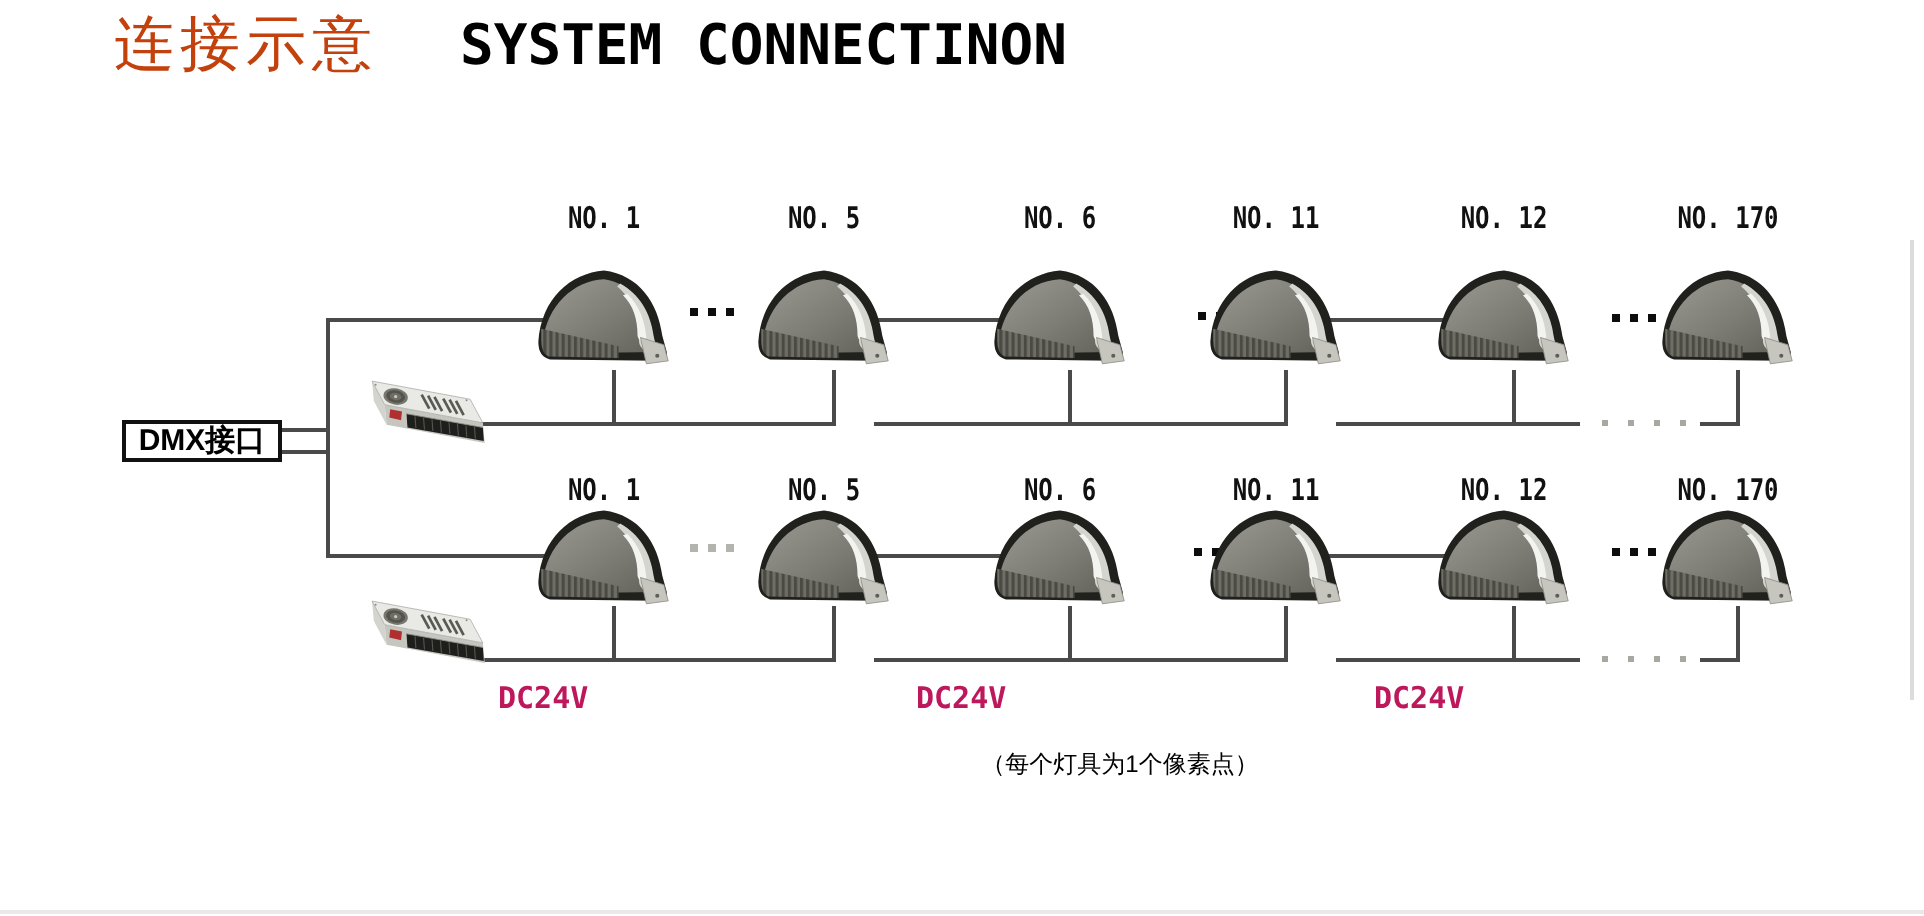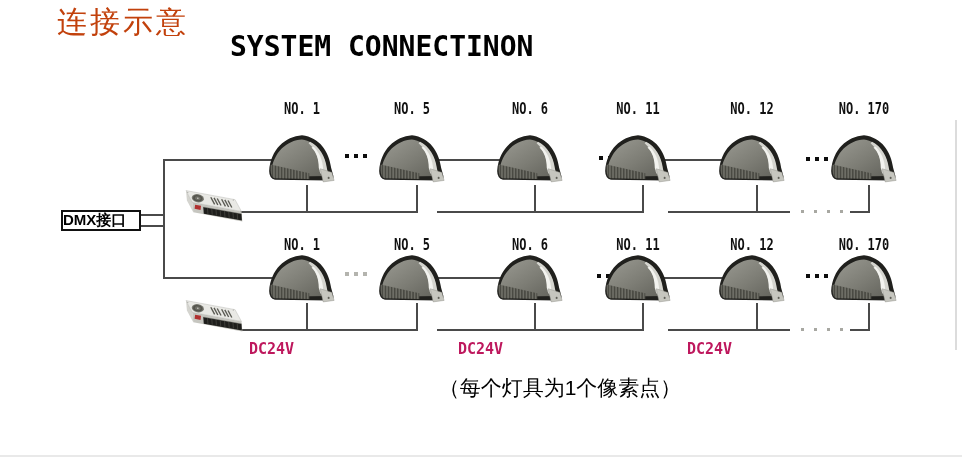--- a/index.html
+++ b/index.html
@@ -16,23 +16,23 @@
   
   .dot{position:absolute;width:4px;height:4px;background:#0d0d0d;}
   .dot.faded{background:#b4b4ae;}
   .dot.bus{width:3px;height:3px;background:#a8a8a2;}
   
   .fix-label{position:absolute;width:90px;text-align:center;font-family:"DejaVu Sans Mono",monospace;
              font-size:15px;font-weight:bold;color:#111;transform:scaleX(.8);white-space:nowrap;}
   .dc-label{position:absolute;font-family:"DejaVu Sans Mono",monospace;font-size:15px;
             font-weight:bold;color:#be185d;white-space:nowrap;}
   .dmx-box{position:absolute;left:61px;top:210px;width:80px;height:21px;border:2px solid #111;
-           background:#fff;display:flex;align-items:center;justify-content:flex-start;box-sizing:border-box;}
+           background:#fff;display:flex;align-items:center;justify-content:center;box-sizing:border-box;}
   .dmx-box span{font-size:15px;font-weight:bold;color:#000;white-space:nowrap;}
-  .footnote{position:absolute;left:420px;top:374px;width:280px;text-align:center;font-size:21px;
+  .footnote{position:absolute;left:420px;top:374px;width:280px;text-align:center;font-size:12px;
             color:#000;white-space:nowrap;}
   .lamp-svg{position:absolute;width:74px;height:54px;}
   .psu-svg{position:absolute;width:78px;height:50px;}
   .edge-line{position:absolute;background:#dcdcdc;}
   .bottom-rule{position:absolute;left:0;top:455px;width:962px;height:2px;background:#e9e9e9;}
 </style>
 </head>
 <body>
 
 <div id="canvas">
@@ -86,21 +86,21 @@
           <line x1="124" y1="57" x2="125" y2="70"></line>
           <line x1="133.3" y1="58.7" x2="134.3" y2="71.7"></line>
           <line x1="142.7" y1="60.3" x2="143.7" y2="73.3"></line>
         </g>
         <polygon points="50,41 63,43.5 62,53 49,50" fill="#b03030"></polygon>
       </symbol>
     </defs>
   </svg>
 
   <div class="abs title-zh" style="left:57px;top:2px;">连接示意</div>
-  <div class="abs title-en" style="left:230px;top:6px;margin-top:24px;">SYSTEM CONNECTINON</div>
+  <div class="abs title-en" style="left:230px;top:6px;">SYSTEM CONNECTINON</div>
 
   <div class="dmx-box">
     <span>DMX接口</span>
   </div>
   <div class="h-wire" style="left:141px;top:214px;width:24px;"></div>
   <div class="h-wire" style="left:141px;top:225px;width:24px;"></div>
   <div class="v-wire" style="left:163px;top:159px;height:120px;"></div>
 
   <div class="h-wire" style="left:164px;top:159px;width:140px;"></div>
   <div class="h-wire" style="left:412px;top:159px;width:120px;"></div>

